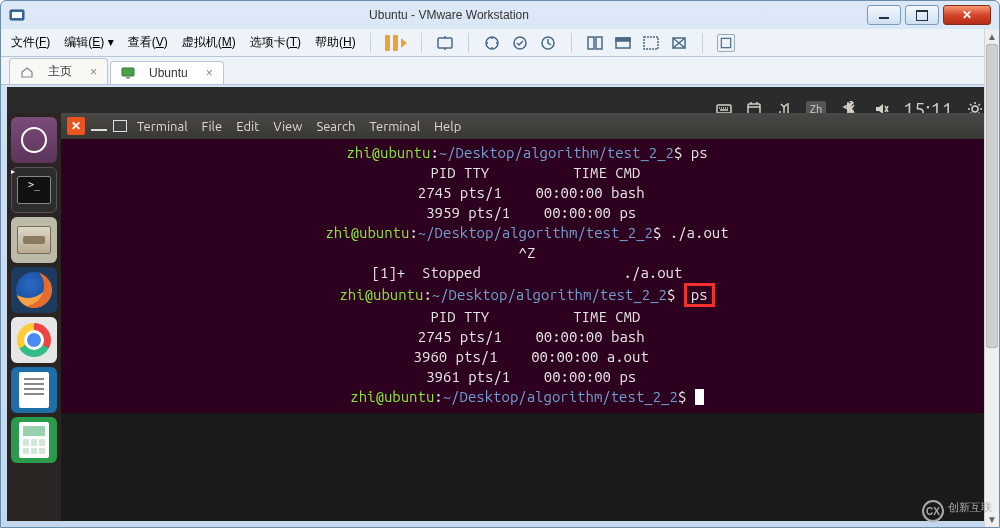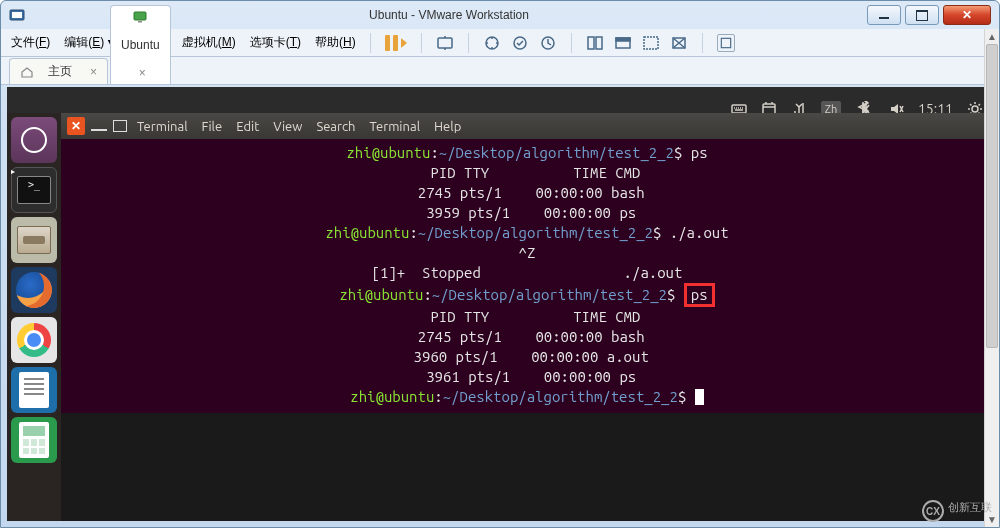--- a/index.html
+++ b/index.html
@@ -27,21 +27,21 @@
   .vm-icon svg { width:18px; height:18px; stroke:#4a6a88; fill:none; stroke-width:1.5; }
   .vm-pause { display:flex; gap:3px; }
   .vm-pause span { display:block; width:5px; height:16px; background:#e8a33a; border-radius:1px; }
   .vm-pause .tri { width:0; height:0; border-top:5px solid transparent; border-bottom:5px solid transparent; border-left:6px solid #e8a33a; background:none; align-self:center; }
 
   
   .vm-tabbar { height:28px; display:flex; align-items:flex-end; padding:4px 8px 0 8px; gap:2px; background:#eef3f9; border-bottom:1px solid #b6c6d8; }
   .vm-tab { display:flex; align-items:center; gap:14px; padding:4px 10px; background:#f8f8f4; border:1px solid #b6c6d8; border-bottom:none; border-radius:4px 4px 0 0; font-size:12px; color:#333; cursor:pointer; }
   .vm-tab .ico { width:14px; height:14px; display:inline-flex; align-items:center; justify-content:center; }
   .vm-tab .close { color:#888; margin-left:4px; font-size:12px; }
-  .vm-tab.active { background:#fff;flex-direction:column; }
+  .vm-tab.active { background:#fff; }
 
   
   .guest { position:absolute; left:6px; right:6px; top:86px; bottom:6px; background:#1a1a1a; overflow:hidden; }
 
   
   .unity-top { position:absolute; top:0; left:0; right:0; height:44px; background:#2b2b2b; display:flex; align-items:center; justify-content:flex-end; padding:0 10px; gap:14px; color:#d4cfc7; font-size:12px; font-family: Ubuntu, "DejaVu Sans", sans-serif; }
   .unity-top .ind { display:inline-flex; align-items:center; gap:3px; }
   .unity-top svg { width:16px; height:16px; stroke:#d4cfc7; fill:none; stroke-width:1.5; }
   .zh-badge { width:20px; height:16px; background:#555; border-radius:2px; display:flex; align-items:center; justify-content:center; font-size:11px; }
 
@@ -248,21 +248,21 @@
           <svg viewBox="0 0 16 16" style="margin-left:-16px">
             <path d="M5 4l6 8M5 12l6-8M8 2v12"></path>
           </svg>
         </span>
       <span class="ind">
           <svg viewBox="0 0 16 16">
             <path d="M3 6v4h3l4 3V3L6 6z" fill="#d4cfc7" stroke="none"></path>
             <path d="M12 5l3 6M15 5l-3 6"></path>
           </svg>
         </span>
-      <span style="font-size:14px;">15:11</span>
+      <span style="font-size:20px;">15:11</span>
       <span class="ind">
           <svg viewBox="0 0 16 16">
             <circle cx="8" cy="8" r="3"></circle>
             <path d="M8 1v2M8 13v2M1 8h2M13 8h2M3 3l1.5 1.5M11.5 11.5L13 13M13 3l-1.5 1.5M4.5 11.5L3 13"></path>
           </svg>
         </span>
     </div>
 
     <div class="launcher">
       <div class="laun-item laun-search">

